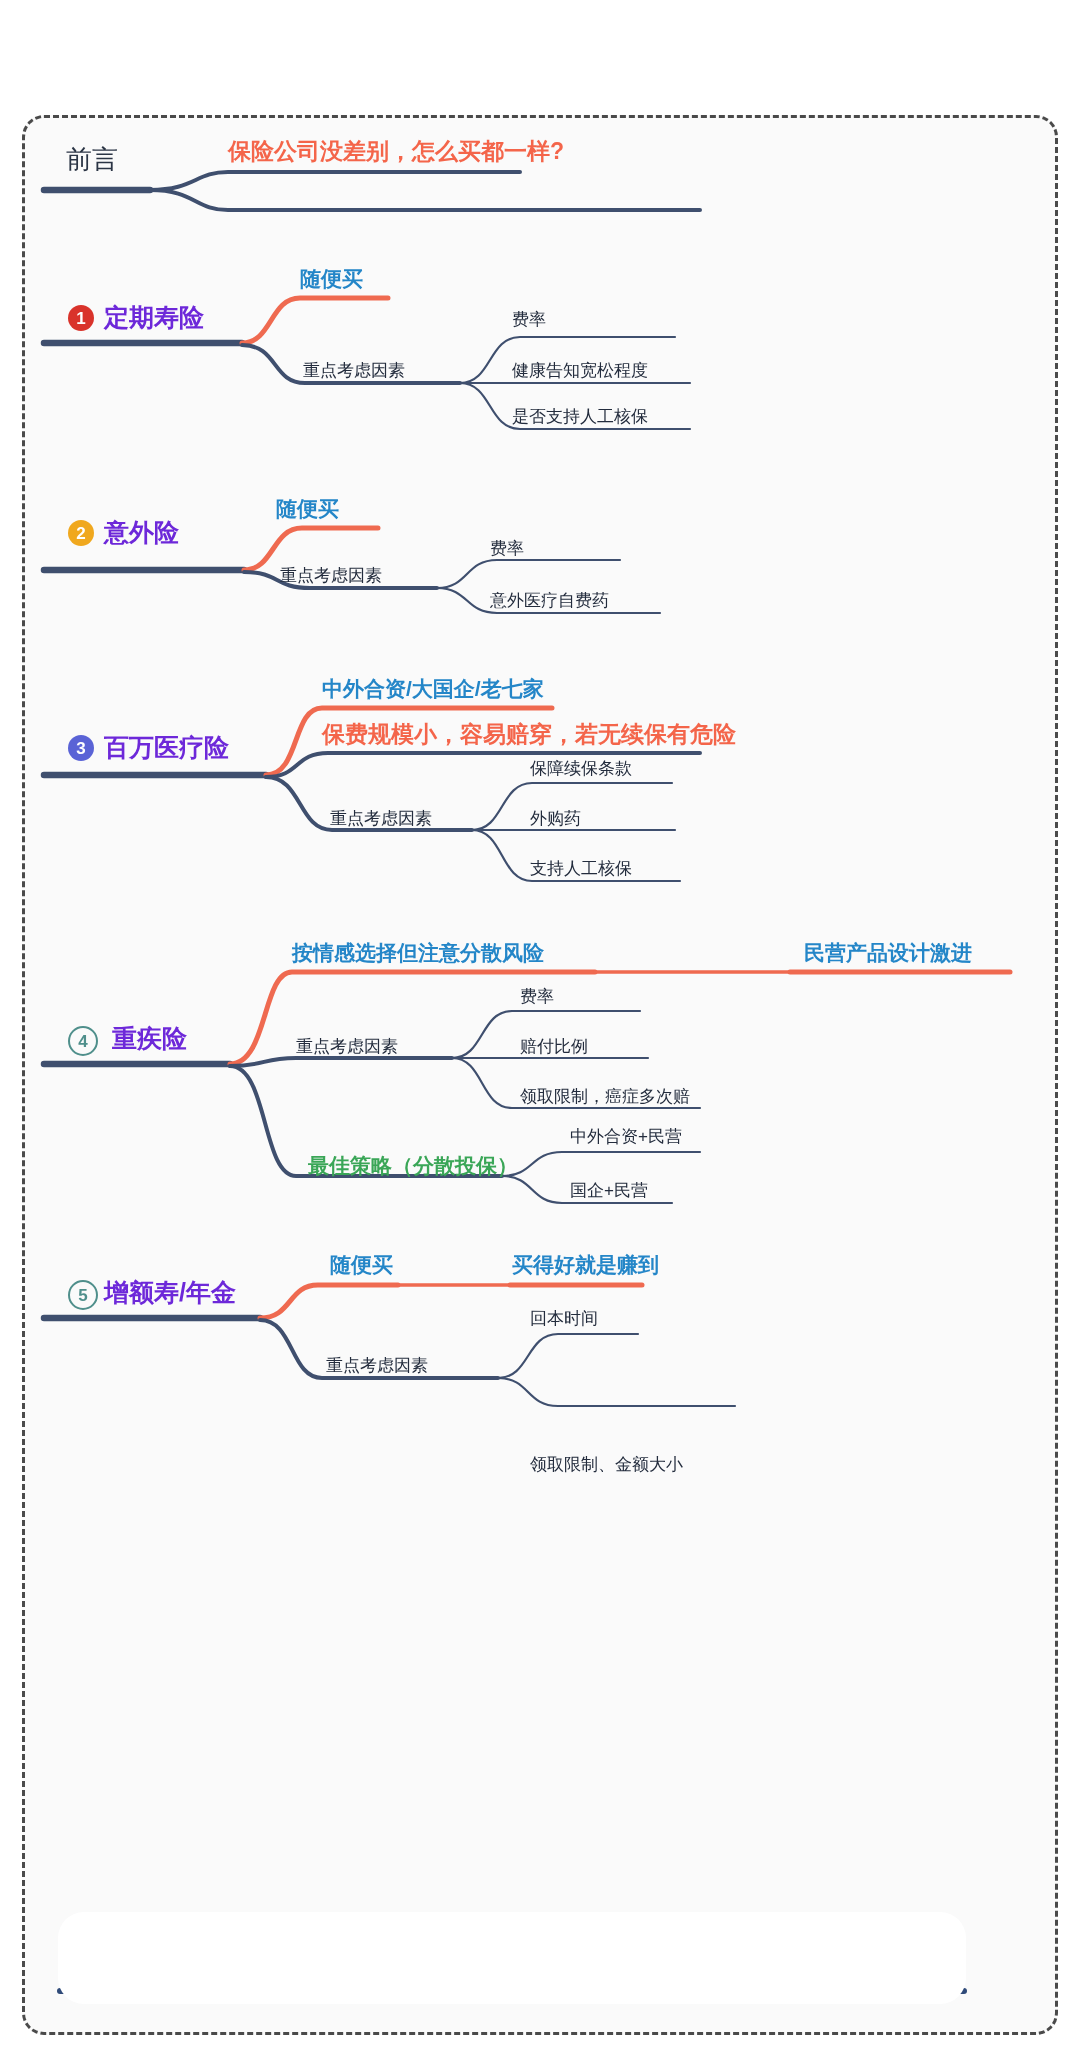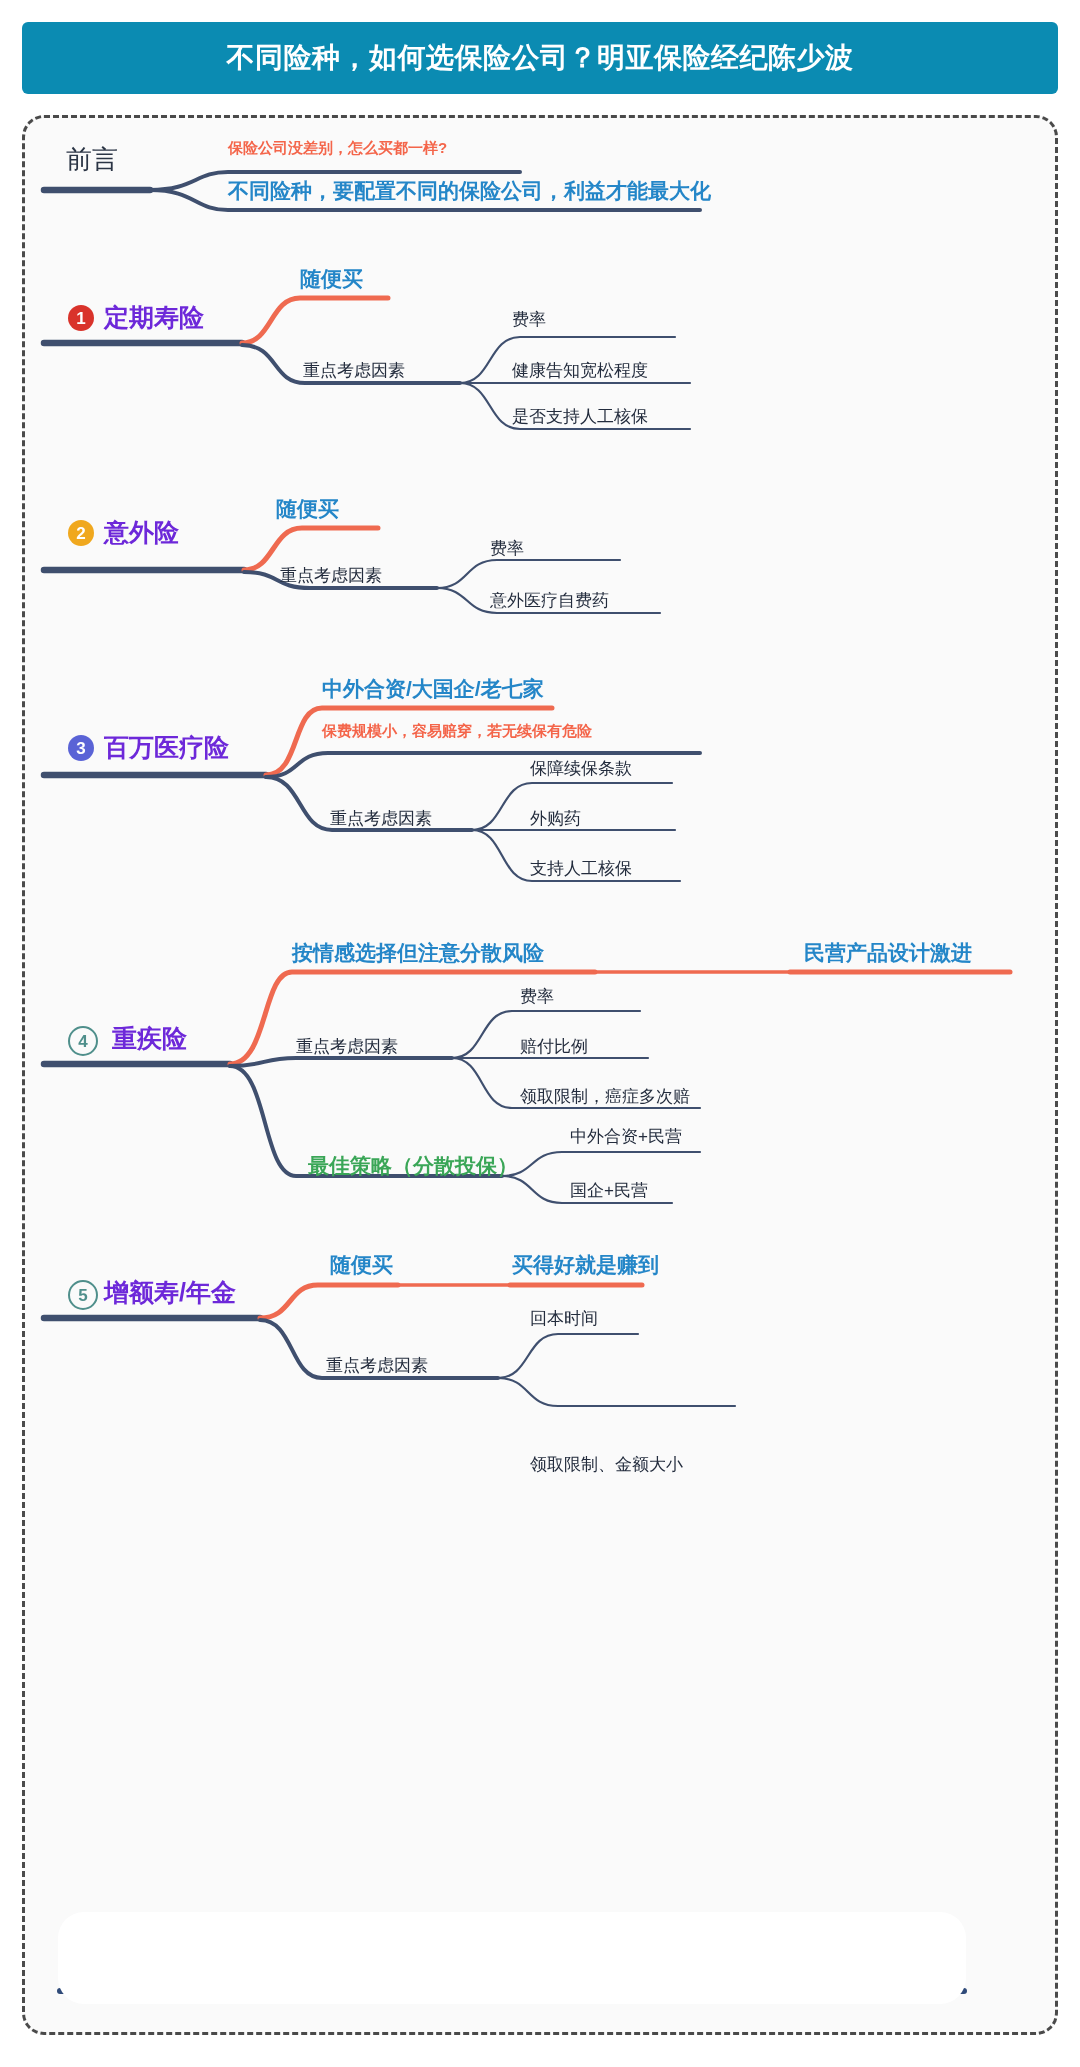--- a/index.html
+++ b/index.html
@@ -32,43 +32,40 @@
   }
 
   
   .abs{position:absolute;}
 
   
   .lbl{position:absolute;white-space:nowrap;line-height:1;}
   .lbl.plain{color:#232c3d;font-size:17px;}          
   .lbl.sec{color:#6d28d9;font-size:25px;font-weight:bold;}
   .lbl.blue{color:#2486c8;font-size:21px;font-weight:bold;}
-  .lbl.red{color:#f4654a;font-size:15px;font-weight:bold;}
+  .lbl.red{color:#f4654a;font-size:23px;font-weight:bold;}
   .lbl.green{color:#3aa657;font-size:21px;font-weight:bold;}
   .lbl.pre{color:#2b3545;font-size:26px;}
 
   
   .badge{
     position:absolute;width:26px;height:26px;border-radius:50%;
     display:flex;align-items:center;justify-content:center;
     color:#ffffff;font-size:17px;font-weight:bold;line-height:1;
   }
   .badge.hollow{background:transparent;border:2.5px solid currentColor;}
 
   
   .wires{position:absolute;left:0;top:0;width:1080px;height:2067px;pointer-events:none;}
 </style>
 </head>
 <body>
 
 <div class="page">
 
-  <div class="banner">
-    <div class="banner-title">不同险种，如何选保险公司？明亚保险经纪陈少波</div>
-  </div>
 
   <div class="board"></div>
 
   <svg class="wires" viewBox="0 0 1080 2067">
     <defs>
       <style>
         .tk{fill:none;stroke:#3f4f6e;stroke-linecap:round;}
         .tk6{stroke-width:6.5;}
         .tk4{stroke-width:4;}
         .tk25{stroke-width:2.2;}
@@ -123,21 +120,20 @@
     <path class="tk tk25" d="M498,1378 C530,1378 526,1334 558,1334 L638,1334"></path>
     <path class="tk tk25" d="M498,1378 C530,1378 526,1406 558,1406 L735,1406"></path>
 
     <rect x="57" y="1988" width="910" height="6" rx="3" fill="#2f4a79"></rect>
   </svg>
 
   <div class="abs" style="left:58px;top:1912px;width:908px;height:92px;background:#ffffff;border-radius:26px;"></div>
 
   <div class="lbl pre" style="left:66px;top:146px;">前言</div>
   <div class="lbl red" style="left:228px;top:140px;">保险公司没差别，怎么买都一样?</div>
-  <div class="lbl blue" style="left:228px;top:180px;">不同险种，要配置不同的保险公司，利益才能最大化</div>
 
   <div class="badge" style="left:68px;top:305px;background:#d9332b;">1</div>
   <div class="lbl sec" style="left:104px;top:305px;">定期寿险</div>
 
   <div class="lbl blue" style="left:300px;top:268px;">随便买</div>
 
   <div class="lbl plain" style="left:303px;top:362px;">重点考虑因素</div>
   <div class="lbl plain" style="left:512px;top:311px;">费率</div>
   <div class="lbl plain" style="left:512px;top:362px;">健康告知宽松程度</div>
   <div class="lbl plain" style="left:512px;top:408px;">是否支持人工核保</div>

